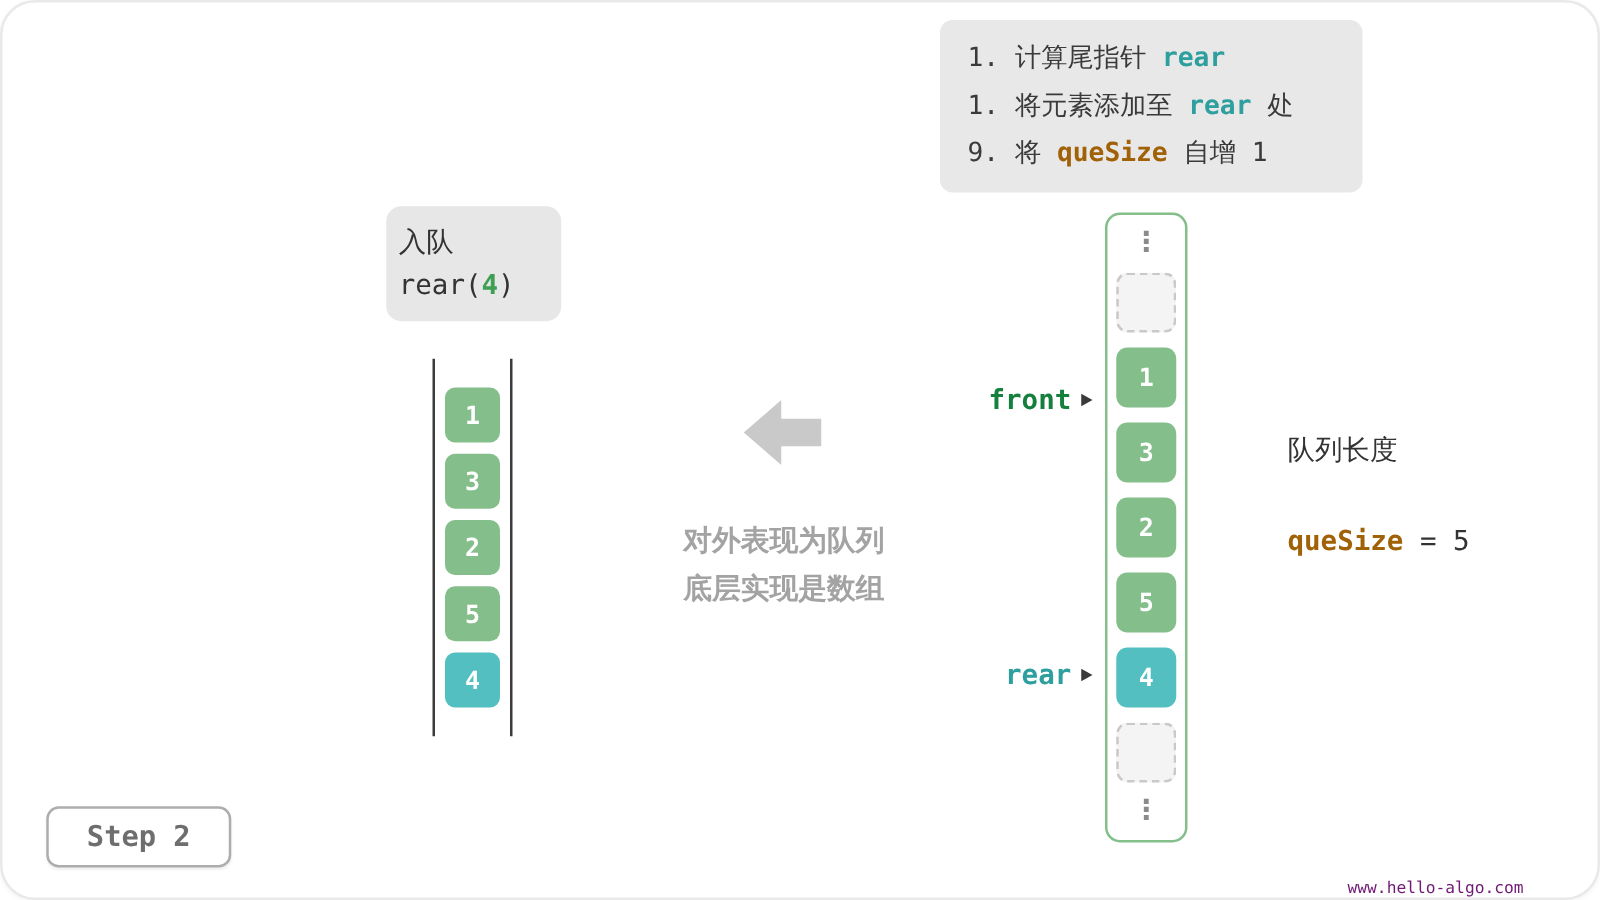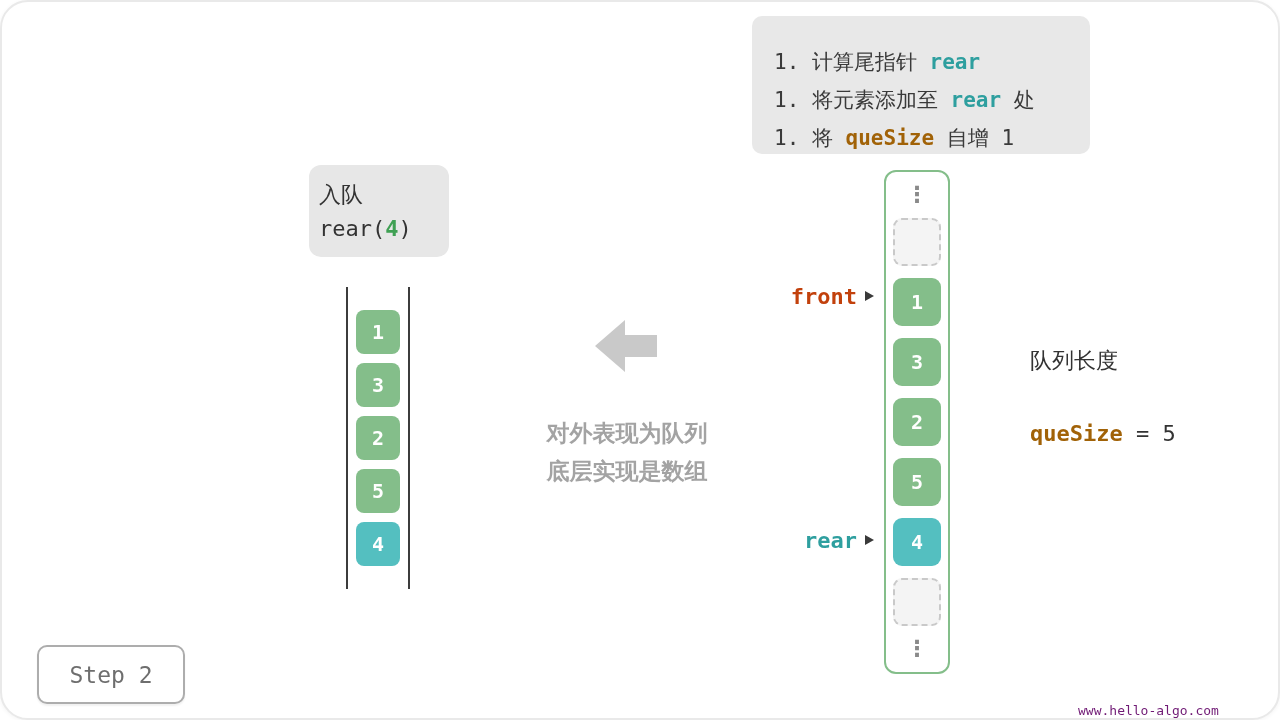--- a/index.html
+++ b/index.html
@@ -5,21 +5,21 @@
   * { margin:0; padding:0; box-sizing:border-box; }
   html,body { width:1280px; height:720px; background:#ffffff; font-family:"DejaVu Sans", sans-serif; }
   .canvas {
     position:relative; width:1280px; height:720px; background:#fff;
     border:2px solid #e9e9e9; border-radius:28px; overflow:hidden;
     box-shadow:0 1px 4px rgba(0,0,0,0.05);
   }
 
   
   .instr { position:absolute; left:750px; top:14px; width:338px; height:138px;
-    background:#e8e8e8; border-radius:10px; padding:27px 0 0 22px;
+    background:#e8e8e8; border-radius:10px; padding:11px 0 0 22px;
     font-family:"DejaVu Sans Mono", monospace; font-size:21px; color:#3a3a3a; line-height:38px; }
   .code-teal { color:#2e9f9f; font-weight:bold; font-family:"DejaVu Sans Mono", monospace; }
   .code-blue { color:#a16207; font-weight:bold; font-family:"DejaVu Sans Mono", monospace; }
   .code-green { color:#3fa053; font-weight:bold; font-family:"DejaVu Sans Mono", monospace; }
 
   
   .opbox { position:absolute; left:307px; top:163px; width:140px; height:92px;
     background:#e7e7e7; border-radius:12px; padding:13px 0 0 10px;
     font-family:"DejaVu Sans Mono", monospace; font-size:22px; color:#333; line-height:34px; }
 
@@ -46,49 +46,49 @@
   .rcell { width:48px; height:48px; border-radius:9px; color:#fff;
     font-family:"DejaVu Sans Mono", monospace; font-weight:bold; font-size:20px;
     display:flex; align-items:center; justify-content:center; }
   .rcell-empty { width:48px; height:48px; border-radius:9px; background:#f4f4f4; border:2px dashed #c9c9c9; }
   .dots { color:#8a8a8a; font-size:22px; font-weight:bold; line-height:22px; }
 
   
   .pointer { position:absolute; left:758px; width:114px; height:28px;
     display:flex; align-items:center; justify-content:flex-end;
     font-family:"DejaVu Sans Mono", monospace; font-weight:bold; font-size:22px; }
-  .pointer-front { top:280px; color:#c2410c; }
+  .pointer-front { top:304px; color:#15803d; }
   .pointer-rear  { top:524px; color:#2e9f9f; }
   .tri { width:0; height:0; border-left:9px solid #3a3a3a;
     border-top:5px solid transparent; border-bottom:5px solid transparent; margin-left:8px; }
 
   
   .queue-info { position:absolute; left:1028px; top:340px; font-size:22px; color:#333; line-height:38px; }
   .queue-info .line2 { font-family:"DejaVu Sans Mono", monospace;margin-top:35px; }
 
   
-  .stepbox { position:absolute; left:35px; top:643px; width:148px; height:59px;
+  .stepbox { position:absolute; left:35px; top:643px; width:148px; height:49px;
     background:#fff; border:2px solid #adadad; border-radius:10px;
     display:flex; align-items:center; justify-content:center;
-    font-family:"DejaVu Sans Mono", monospace; font-weight:normal; font-size:23px; color:#6e6e6e;
+    font-family:"DejaVu Sans Mono", monospace; font-weight:bold; font-size:23px; color:#6e6e6e;
     box-shadow:0 2px 2px rgba(0,0,0,0.06); }
 
   
   .watermark { position:absolute; left:1076px; top:701px;
     font-family:"DejaVu Sans Mono", monospace; font-size:13px; color:#701a75; }
 </style>
 </head>
 <body>
 
 <div class="canvas">
 
   <div class="instr">
     <div><span>1. 计算尾指针 </span><span class="code-teal">rear</span></div>
     <div><span>1. 将元素添加至 </span><span class="code-teal">rear</span><span> 处</span></div>
-    <div><span>1. 将 </span><span class="code-blue">queSize</span><span> 自增 1</span></div>
+    <div><span>9. 将 </span><span class="code-blue">queSize</span><span> 自增 1</span></div>
   </div>
 
   <div class="opbox">
     <div>入队</div>
     <div><span>rear(</span><span class="code-green">4</span><span>)</span></div>
   </div>
 
   <div class="left-array">
     <div class="cell cell-green">1</div>
     <div class="cell cell-green">3</div>

